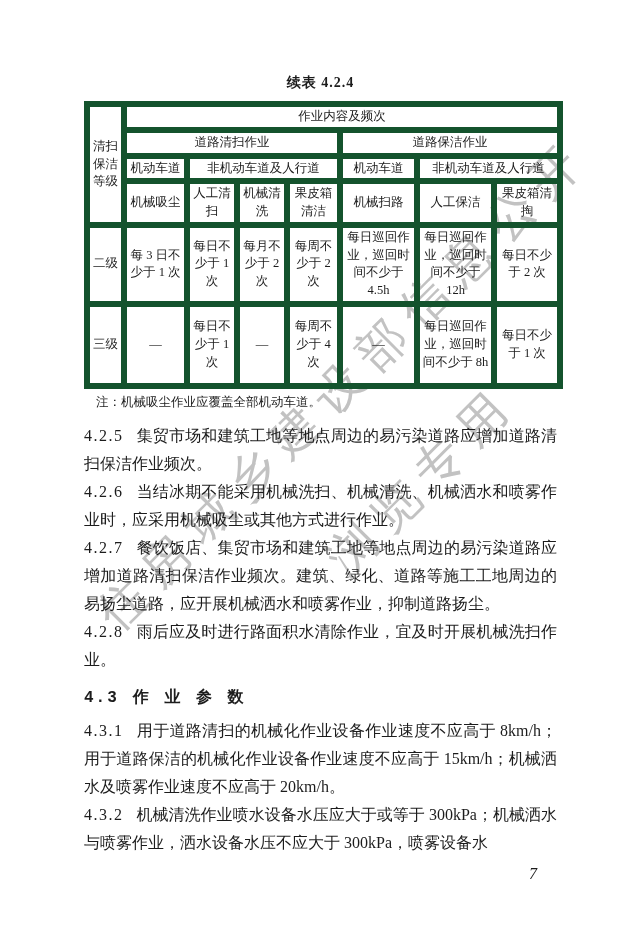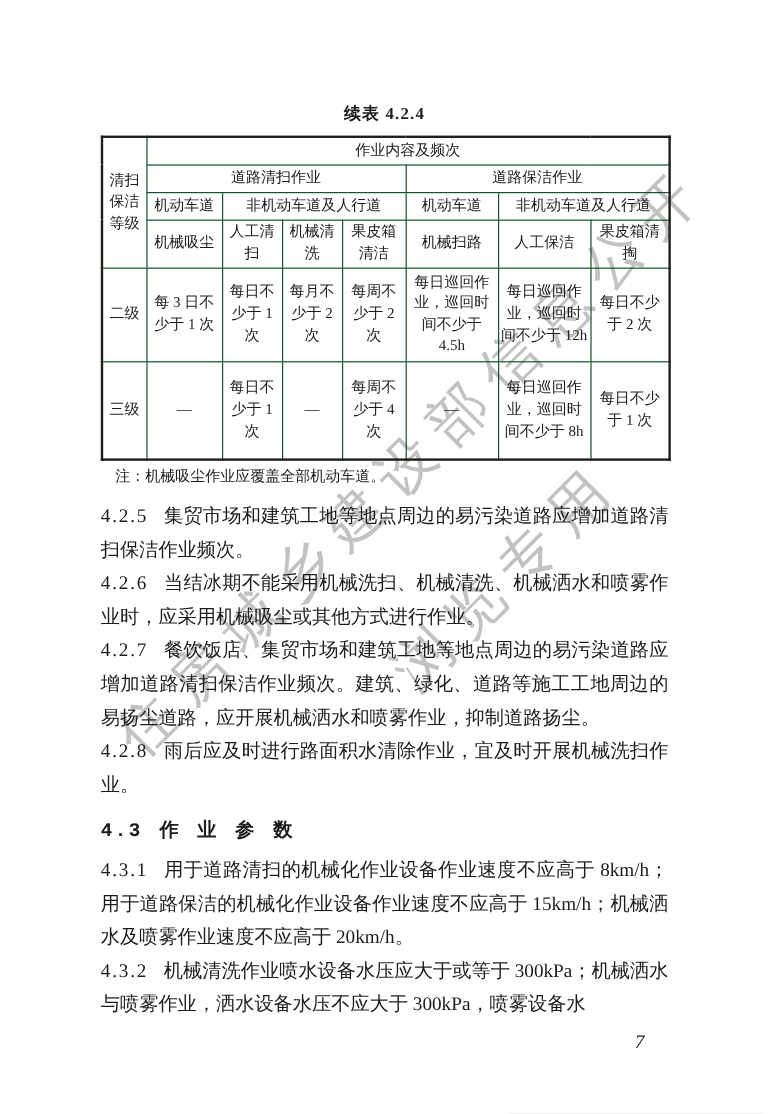--- a/index.html
+++ b/index.html
@@ -22,32 +22,32 @@
     transform:rotate(-45deg);
     transform-origin:center center;
     z-index:0;
     text-align:center;
     user-select:none;
   }
   .wm1 { left:-10px; top:352px; width:706px; }
   .wm2 { left:296px; top:448px; width:252px; }
   
   .content {
-    position:absolute; left:84px; top:86px; width:473px; z-index:1;
+    position:absolute; left:84px; top:74px; width:473px; z-index:1;
   }
   .table-title {
     text-align:center; font-weight:bold; font-size:14px;
     letter-spacing:1px; margin-bottom:9px;
   }
   table.freq {
     border-collapse:collapse; table-layout:fixed; width:473px;
     font-size:12.5px;
   }
   table.freq td {
-    border:1px solid #14532d;
+    border:6px solid #14532d;
     text-align:center; vertical-align:middle;
     padding:1px 2px; line-height:1.42;
   }
   table.freq { border:2px solid #1f1f1f; }
   td.grp { border-left-width:2px;margin-left:28px; }
   tr.hr1 td { height:23px; }
   tr.hr2 td { height:23px; }
   tr.hr3 td { height:23px; }
   tr.hr4 td { height:40px; }
   tr.dr1 td { height:78px; }

